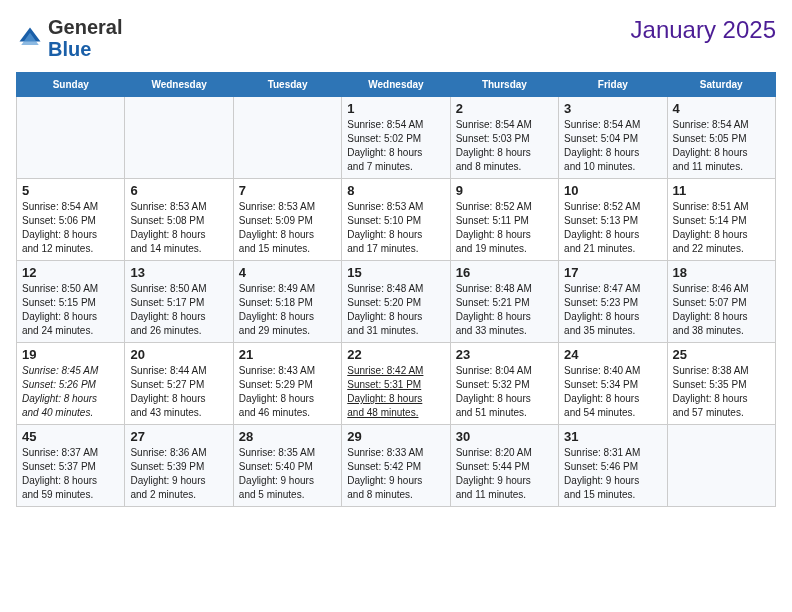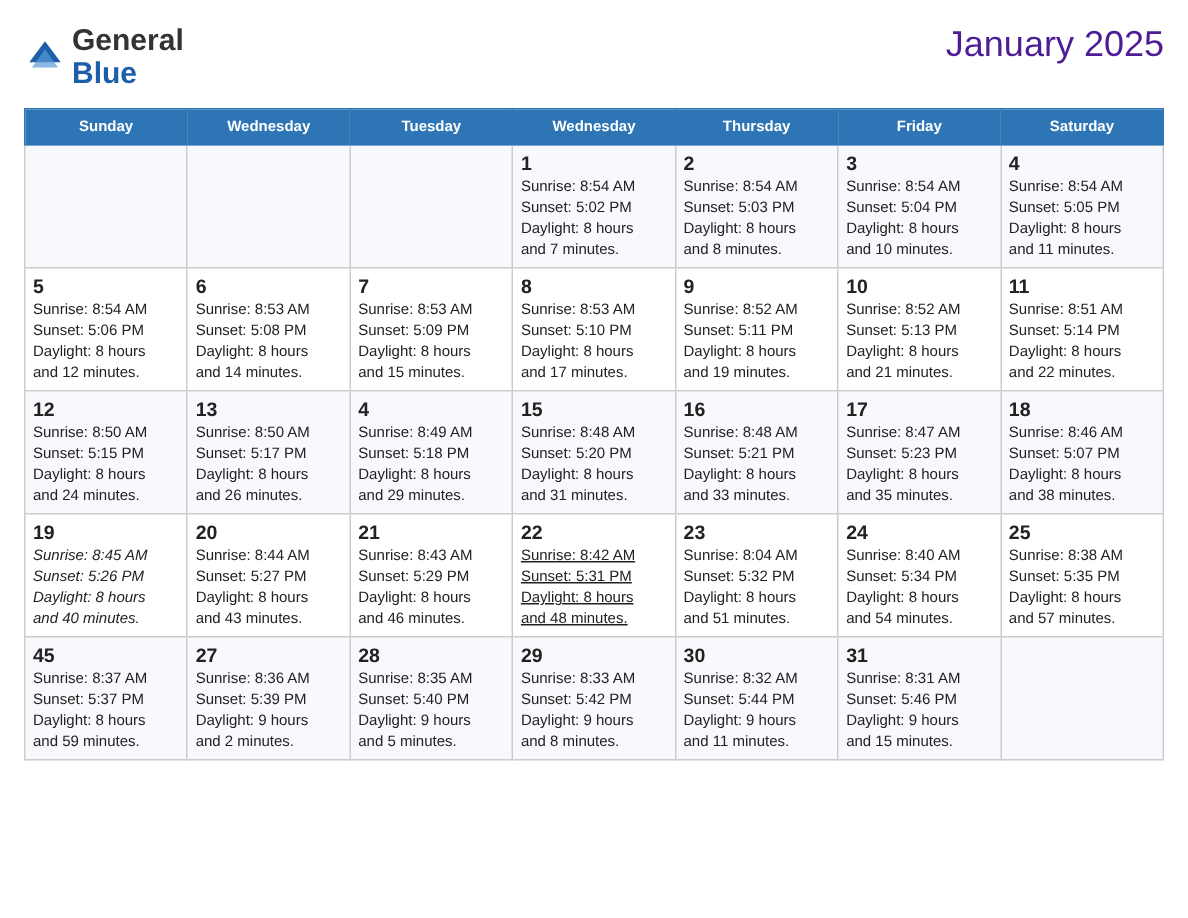--- a/index.html
+++ b/index.html
@@ -329,21 +329,21 @@
         </td>
         <td>
           <span class="day-number">29</span>
           <div class="day-info" style="white-space: pre-line;">Sunrise: 8:33 AM
 Sunset: 5:42 PM
 Daylight: 9 hours
 and 8 minutes.</div>
         </td>
         <td>
           <span class="day-number">30</span>
-          <div class="day-info" style="white-space: pre-line;">Sunrise: 8:32 AM
+          <div class="day-info" style="white-space: pre-line;">Sunrise: 8:20 AM
 Sunset: 5:44 PM
 Daylight: 9 hours
 and 11 minutes.</div>
         </td>
         <td>
           <span class="day-number">31</span>
           <div class="day-info" style="white-space: pre-line;">Sunrise: 8:31 AM
 Sunset: 5:46 PM
 Daylight: 9 hours
 and 15 minutes.</div>

